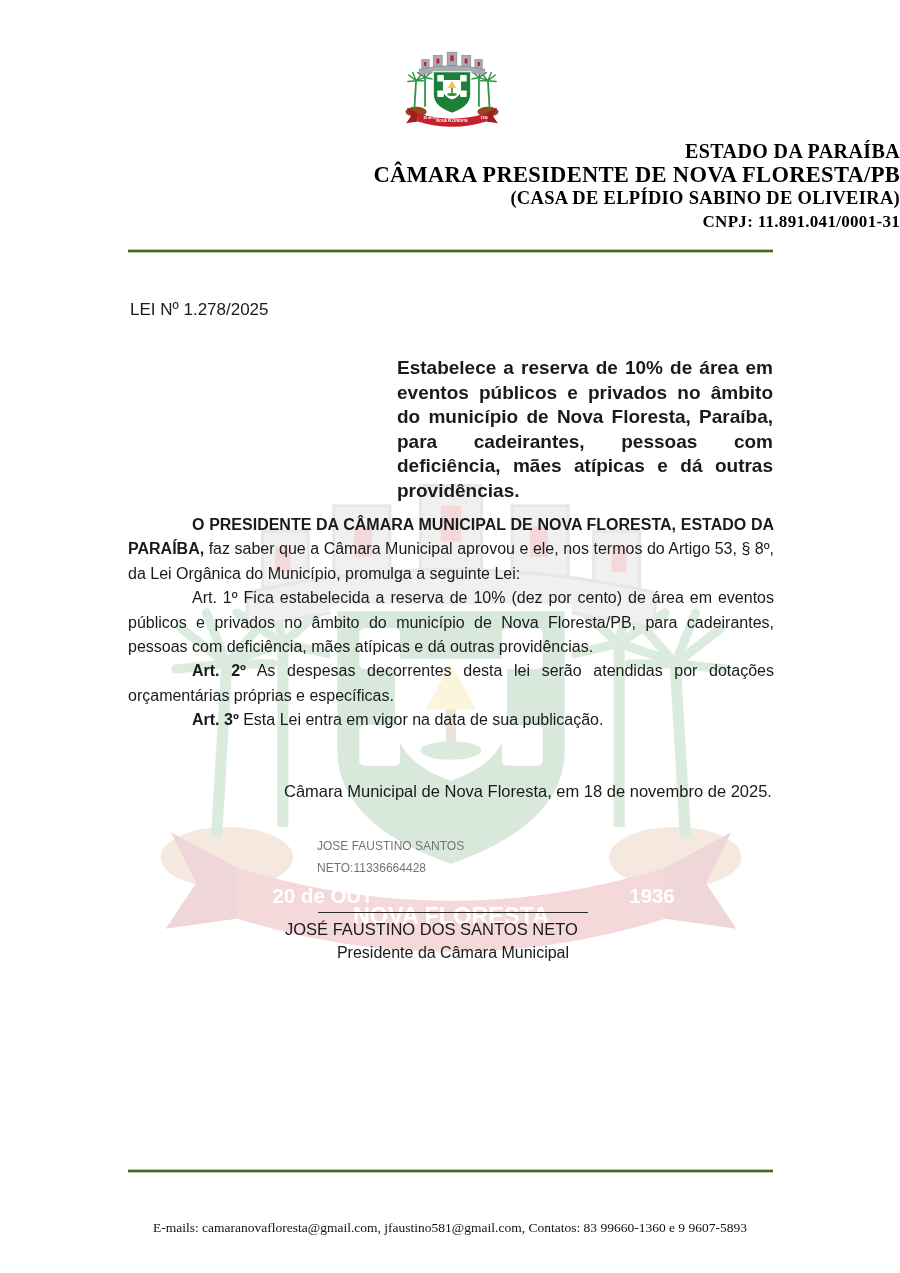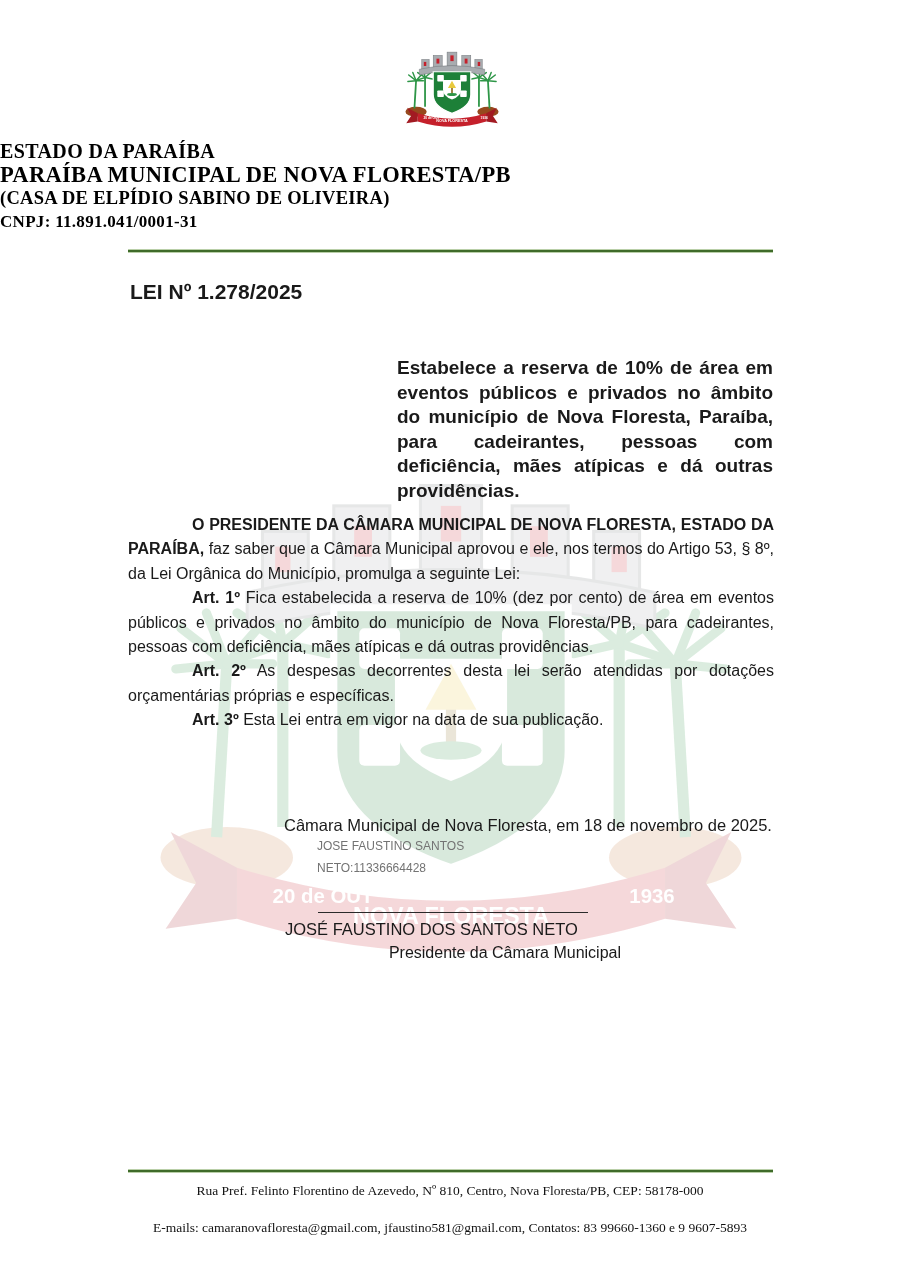--- a/index.html
+++ b/index.html
@@ -5,62 +5,62 @@
   * { margin:0; padding:0; box-sizing:border-box; }
   html,body { background:#e8e8e8; }
   .page {
     position:relative; width:900px; height:1273px; margin:0 auto;
     background:#ffffff; overflow:hidden;
     font-family:"Liberation Sans", sans-serif; color:#1a1a1a;
   }
   
   .crest { position:absolute; left:403px; top:48px; width:98px; height:85px; }
   .header-text {
-    position:absolute; top:139px; left:0; width:900px; text-align:left;
+    position:absolute; top:139px; left:0; width:900px; text-align:right;
     font-family:"Liberation Serif", serif; font-weight:bold; color:#000;
   }
   .h-line1 { font-size:20px;   line-height:24px; letter-spacing:.4px; }
   .h-line2 { font-size:22.5px; line-height:24px; letter-spacing:.3px; }
   .h-line3 { font-size:18.5px; line-height:23px; letter-spacing:.3px; }
   .h-line4 { font-size:17px;   line-height:23px; letter-spacing:.3px; }
   .rule-green {
     position:absolute; left:128px; width:645px; height:3.5px;
     background:#3f6b2a; border-top:1.2px solid #b9cfa8; border-bottom:1.2px solid #b9cfa8;
   }
   .rule-top { top:249px; }
   .rule-bottom { top:1169px; }
   
   .watermark {
     position:absolute; left:145px; top:460px; width:612px; height:530px;
     opacity:0.17; pointer-events:none;
   }
   
-  .law-number { position:absolute; left:130px; top:280px; font-size:21px; font-weight:bold; }
+  .law-number { position:absolute; left:130px; top:300px; font-size:17px; font-weight:normal; }
   .ementa {
     position:absolute; left:397px; top:356px; width:376px;
     font-size:19px; font-weight:bold; line-height:24.6px; text-align:justify;
   }
   .body-text {
     position:absolute; left:128px; top:513px; width:646px;
     font-size:16px; line-height:24.4px; text-align:justify;
   }
   .body-text p { text-indent:64px; }
-  .date-line { position:absolute; left:284px; top:816px; font-size:16.5px; }
+  .date-line { position:absolute; left:284px; top:782px; font-size:16.5px; }
   
   .sig-stamp-name {
     position:absolute; left:317px; top:835px; width:152px;
     font-size:12px; line-height:22px; color:#737373; word-wrap:break-word;
   }
   .sig-stamp-details {
     position:absolute; left:461px; top:832px; width:160px;
     font-size:10.5px; line-height:13.8px; color:#222;
   }
   .sig-rule { position:absolute; left:318px; top:912px; width:270px; border-top:1.6px solid #2a2a2a; }
   .sig-name  { position:absolute; left:285px; top:920px; width:336px; text-align:left; font-size:16.5px; }
-  .sig-title { position:absolute; left:285px; top:944px; width:336px; text-align:right; font-size:16px; }
+  .sig-title { position:absolute; left:285px; top:944px; width:336px; text-align:center; font-size:16px; }
   
   .footer-line {
     position:absolute; left:0; width:900px; text-align:center;
     font-family:"Liberation Serif", serif; font-size:13.5px; color:#111;
   }
   .footer-address  { top:1183px; }
   .footer-contacts { top:1204px;margin-top:16px; }
 </style>
 </head>
 <body>
@@ -200,44 +200,43 @@
       <path d="M18,80 L5,73 L10,83 L4,92 L18,90 Z" fill="#a21a22"></path>
       <path d="M102,80 L115,73 L110,83 L116,92 L102,90 Z" fill="#a21a22"></path>
       <text x="25" y="87" font-size="4" fill="#ffffff" font-family="Liberation Sans, sans-serif" font-weight="bold">20 de OUT</text>
       <text x="60" y="91" font-size="4.6" fill="#ffffff" text-anchor="middle" font-family="Liberation Sans, sans-serif" font-weight="bold">NOVA FLORESTA</text>
       <text x="95" y="87" font-size="4" fill="#ffffff" font-family="Liberation Sans, sans-serif" font-weight="bold">1936</text>
     </g>
   </svg>
 
   <div class="header-text">
     <div class="h-line1">ESTADO DA PARAÍBA</div>
-    <div class="h-line2">PARAÍBA MUNICIPAL DE NOVA FLORESTA/PB</div>
+    <div class="h-line2">CÂMARA PRESIDENTE DE NOVA FLORESTA/PB</div>
     <div class="h-line3">(CASA DE ELPÍDIO SABINO DE OLIVEIRA)</div>
     <div class="h-line4">CNPJ: 11.891.041/0001-31</div>
   </div>
 
   <div class="rule-green rule-top"></div>
 
   <div class="law-number">LEI Nº 1.278/2025</div>
 
   <div class="ementa">Estabelece a reserva de 10% de área em eventos públicos e privados no âmbito do município de Nova Floresta, Paraíba, para cadeirantes, pessoas com deficiência, mães atípicas e dá outras providências.</div>
 
   <div class="body-text">
     <p><span style="font-weight:bold">O PRESIDENTE DA CÂMARA MUNICIPAL DE NOVA FLORESTA, ESTADO DA PARAÍBA,</span><span> faz saber que a Câmara Municipal aprovou e ele, nos termos do Artigo 53, § 8º, da Lei Orgânica do Município, promulga a seguinte Lei:</span></p>
-    <p><span style="font-weight:bold">Art. 1º</span><span> Fica estabelecida a reserva de 10% (dez por cento) de área em eventos públicos e privados no âmbito do município de Nova Floresta/PB, para cadeirantes, pessoas com deficiência, mães atípicas e dá outras providências.</span></p>
+    <p><span style="font-weight:normal">Art. 1º</span><span> Fica estabelecida a reserva de 10% (dez por cento) de área em eventos públicos e privados no âmbito do município de Nova Floresta/PB, para cadeirantes, pessoas com deficiência, mães atípicas e dá outras providências.</span></p>
     <p><span style="font-weight:bold">Art. 2º</span><span> As despesas decorrentes desta lei serão atendidas por dotações orçamentárias próprias e específicas.</span></p>
     <p><span style="font-weight:bold">Art. 3º</span><span> Esta Lei entra em vigor na data de sua publicação.</span></p>
   </div>
 
   <div class="date-line">Câmara Municipal de Nova Floresta, em 18 de novembro de 2025.</div>
 
   <div class="sig-stamp-name">JOSE FAUSTINO SANTOS NETO:11336664428</div>
 
 
   <div class="sig-rule"></div>
   <div class="sig-name">JOSÉ FAUSTINO DOS SANTOS NETO</div>
   <div class="sig-title">Presidente da Câmara Municipal</div>
 
   <div class="rule-green rule-bottom"></div>
-  <div class="footer-line footer-address">Rua Pref. Felinto Florentino de Azevedo, Nº 810, Centro, Nova Floresta/PB, CEP: 58178-000</div>
   <div class="footer-line footer-contacts">E-mails: camaranovafloresta@gmail.com, jfaustino581@gmail.com, Contatos: 83 99660-1360 e 9 9607-5893</div>
 
 </div>
 
 </body></html>

